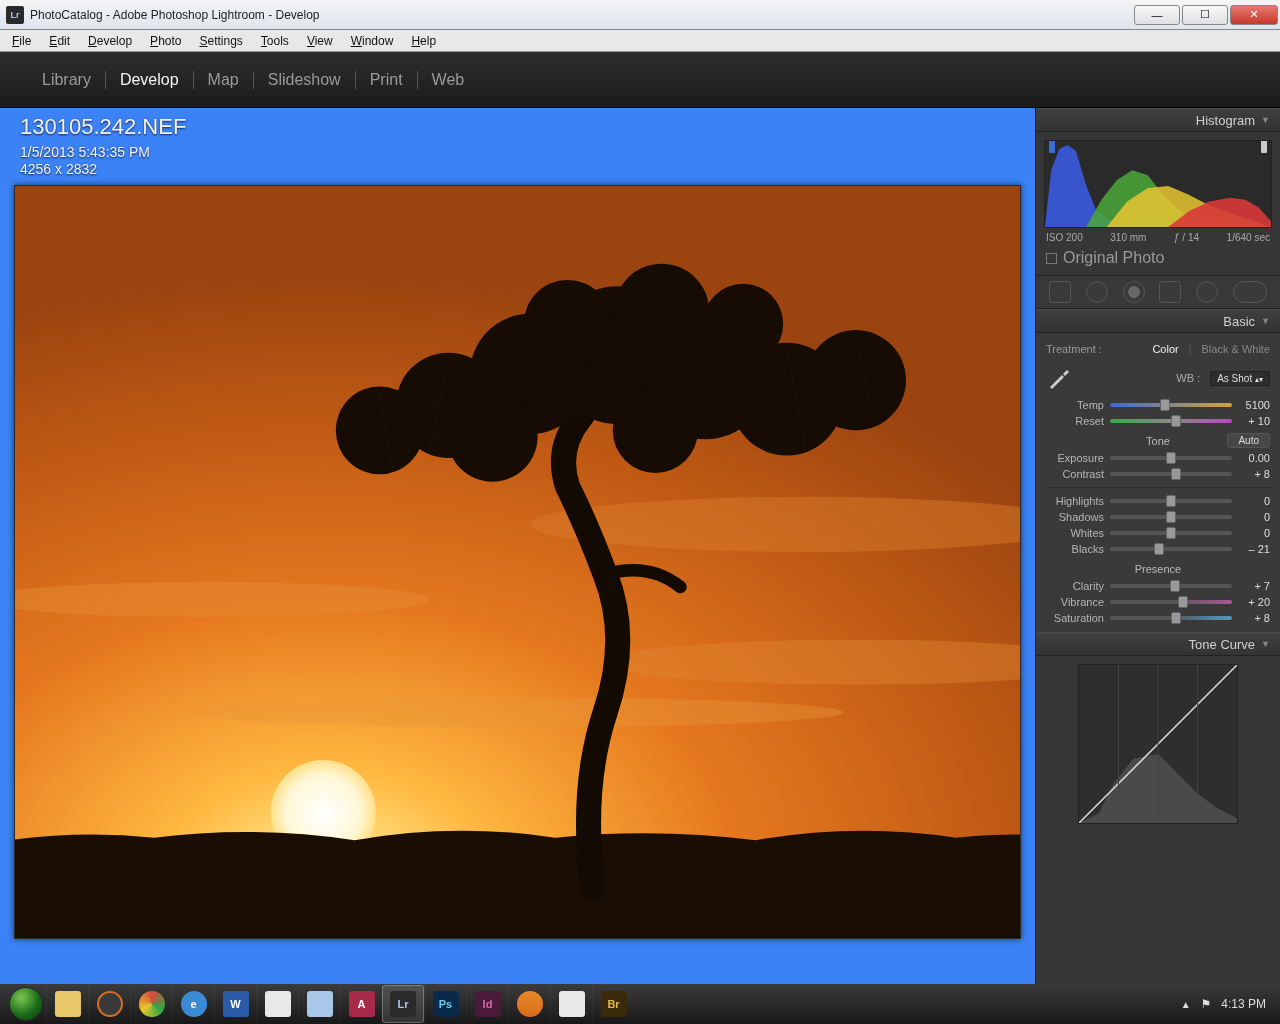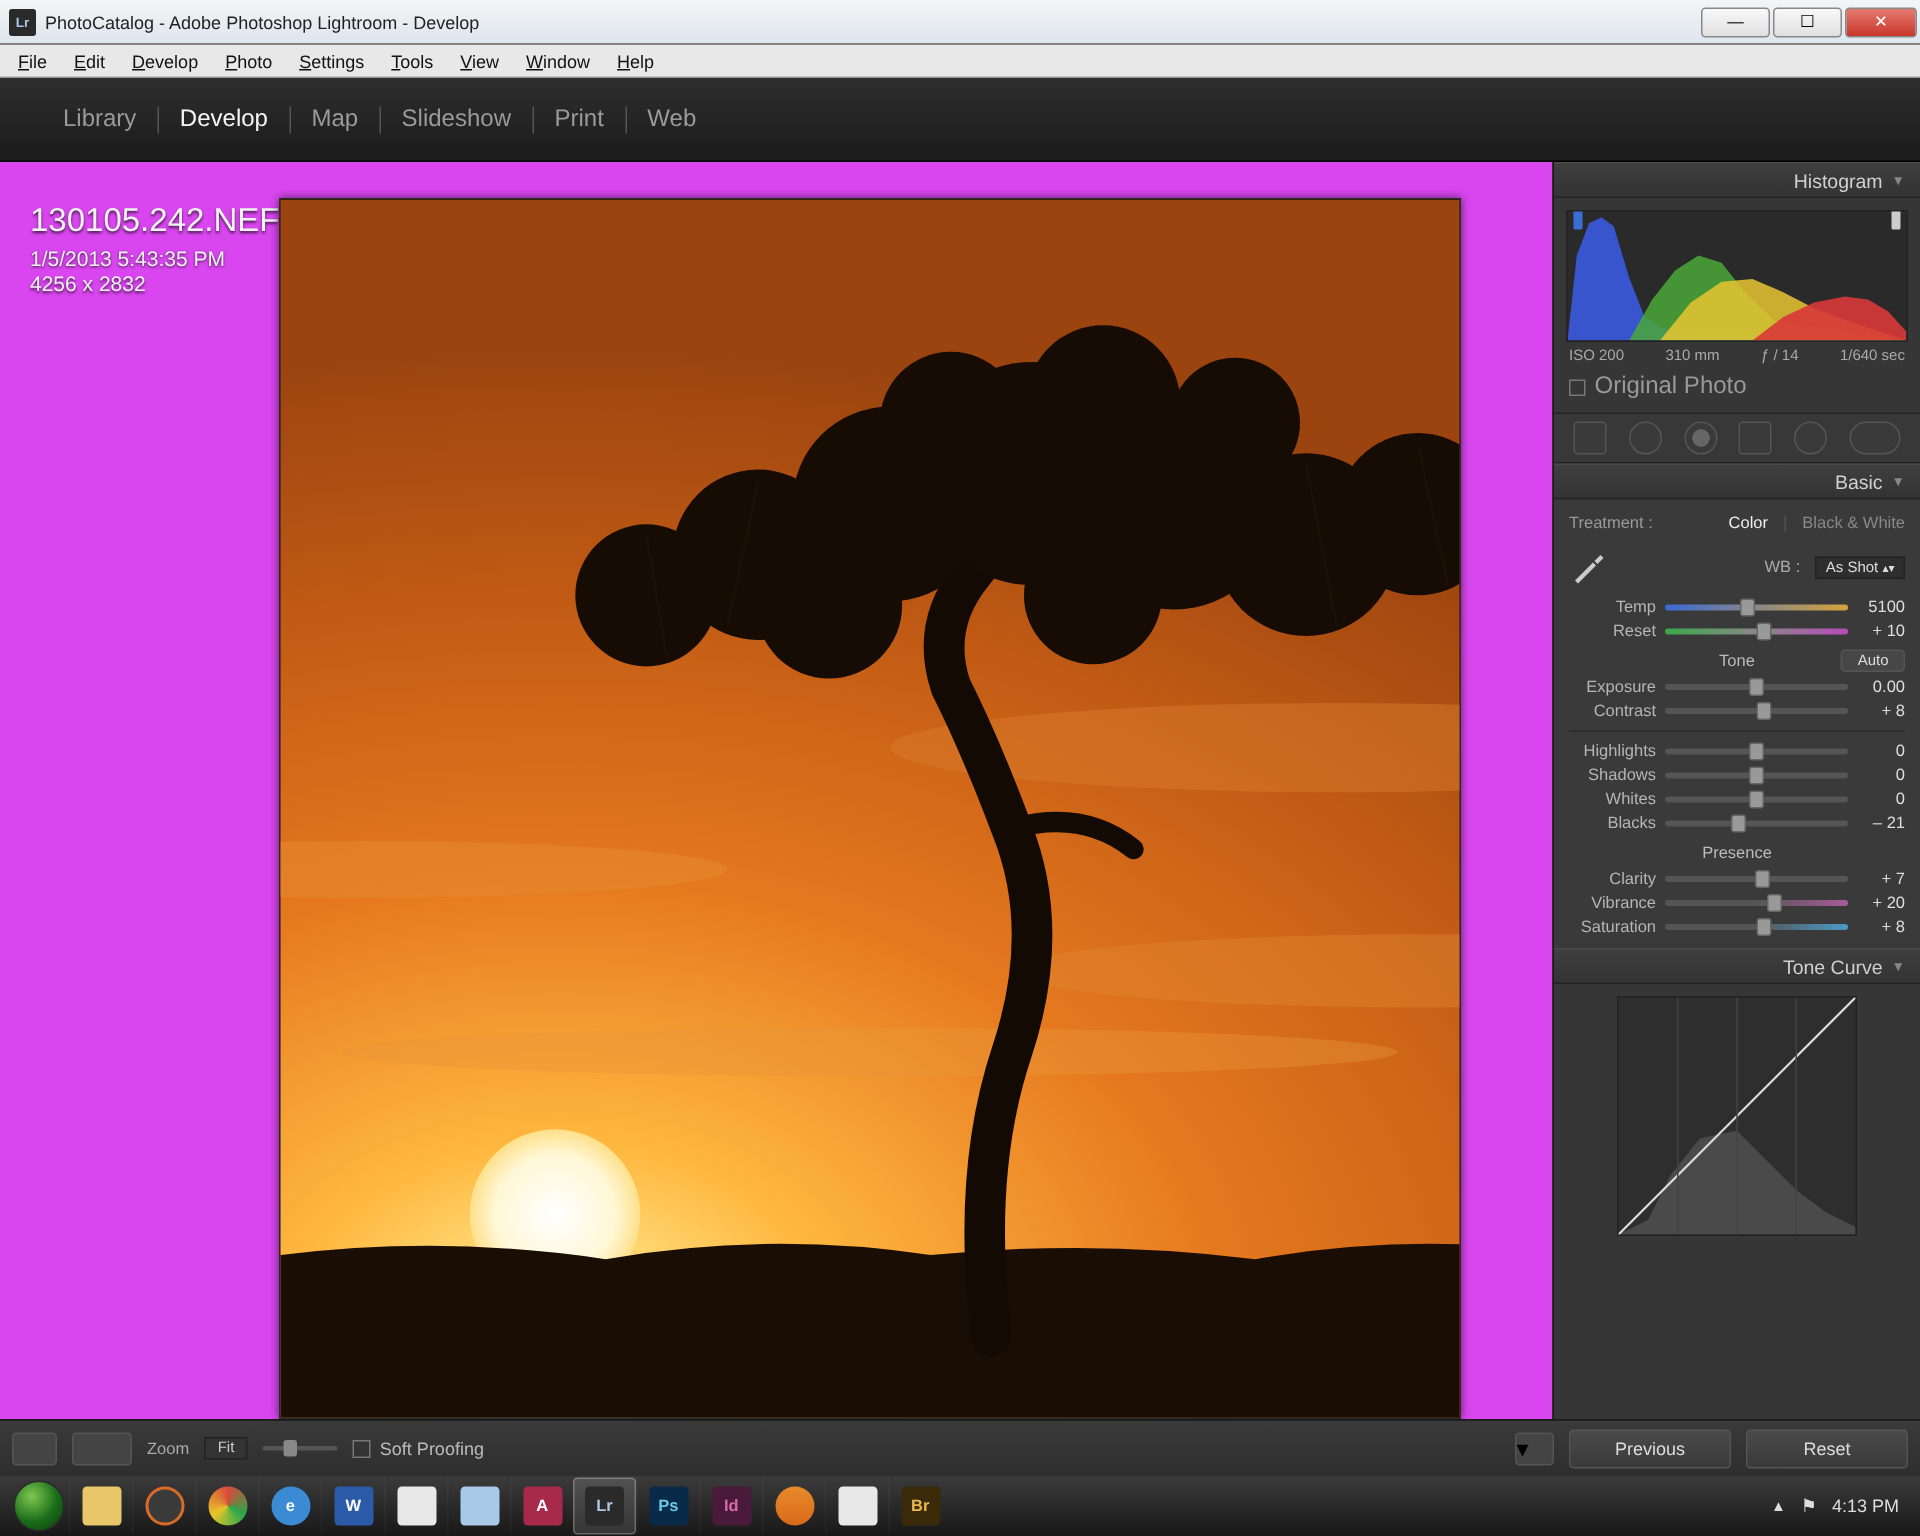--- a/index.html
+++ b/index.html
@@ -14,21 +14,21 @@
 .menu-item{padding:2px 8px;font-size:12px;color:#111;cursor:pointer}
 .menu-item .u{text-decoration:underline}
 .app{position:absolute;top:52px;left:0;right:0;bottom:40px;background:#1a1a1a;display:flex;flex-direction:column}
 .topbar{height:56px;background:linear-gradient(to bottom,#2e2e2e,#1b1b1b);display:flex;align-items:center;padding:0 28px;border-bottom:1px solid #000}
 .identity{font-family:"Century Gothic","Segoe UI",sans-serif;font-size:27px;font-weight:300;color:#e8e8e8;letter-spacing:0.5px;flex:1}
 .modules{display:flex;align-items:center;gap:0}
 .mod{font-size:16px;color:#9a9a9a;padding:0 14px;cursor:pointer}
 .mod.active{color:#f5f5f5;font-weight:500}
 .mod-sep{width:1px;height:18px;background:#555}
 .body{flex:1;display:flex;min-height:0}
-.main{flex:1;background:#d946ef;display:flex;flex-direction:row;padding:24px 14px 0 14px;min-width:0}
+.main{flex:1;background:#3b82f6;display:flex;flex-direction:column;padding:4px 14px 0 14px;min-width:0}
 .meta{color:#f2f2f2;text-shadow:0 1px 2px rgba(0,0,0,0.7);padding:2px 0 8px 6px}
 .meta-file{font-size:22px;font-weight:400}
 .meta-date{font-size:14px;margin-top:4px}
 .meta-dim{font-size:14px;margin-top:1px}
 .canvas{flex:1;display:block;background:#000;border:1px solid #2a2a2a;box-shadow:0 0 6px rgba(0,0,0,0.6);min-height:0}
 .spacer{flex:0.06}
 .right{width:245px;background:#3a3a3a;border-left:1px solid #1a1a1a;overflow:hidden;display:flex;flex-direction:column}
 .panel-head{height:24px;background:linear-gradient(to bottom,#3f3f3f,#333);display:flex;align-items:center;justify-content:flex-end;padding:0 10px;font-size:13px;color:#d0d0d0;border-top:1px solid #4a4a4a;border-bottom:1px solid #222}
 .panel-head .tri{margin-left:6px;font-size:9px;color:#888}
 .histo-box{padding:8px 8px 4px 8px;background:#363636}
@@ -339,37 +339,20 @@
             <line x1="0" y1="160" x2="160" y2="0" stroke="#ddd" stroke-width="1.5"></line>
             <line x1="40" y1="0" x2="40" y2="160" stroke="#444" stroke-width="1"></line>
             <line x1="80" y1="0" x2="80" y2="160" stroke="#444" stroke-width="1"></line>
             <line x1="120" y1="0" x2="120" y2="160" stroke="#444" stroke-width="1"></line>
           </svg>
         </div>
       </div>
     </div>
   </div>
 
-  <div class="footer">
-    <div class="f-btn"></div>
-    <div class="f-btn" style="width:40px"></div>
-    <span class="f-lbl">Zoom</span>
-    <span class="f-sel">Fit</span>
-    <div style="width:50px;height:3px;background:#555;border-radius:2px;position:relative">
-      <div style="position:absolute;left:14px;top:-4px;width:9px;height:11px;background:#888;border-radius:2px"></div>
-    </div>
-    <div class="f-check">
-      <div class="f-cbox"></div>
-      <span>Soft Proofing</span>
-    </div>
-    <div class="f-spacer"></div>
-    <div class="f-btn" style="width:26px">▾</div>
-    <div class="f-action">Previous</div>
-    <div class="f-action">Reset</div>
-  </div>
 </div>
 
 <div class="taskbar">
   <div class="start">
       <div class="start-orb"></div>
     </div>
   <div class="task-icons">
     <div class="task-ic">
         <div class="tic" style="background:#e8c66a"></div>
       </div>

